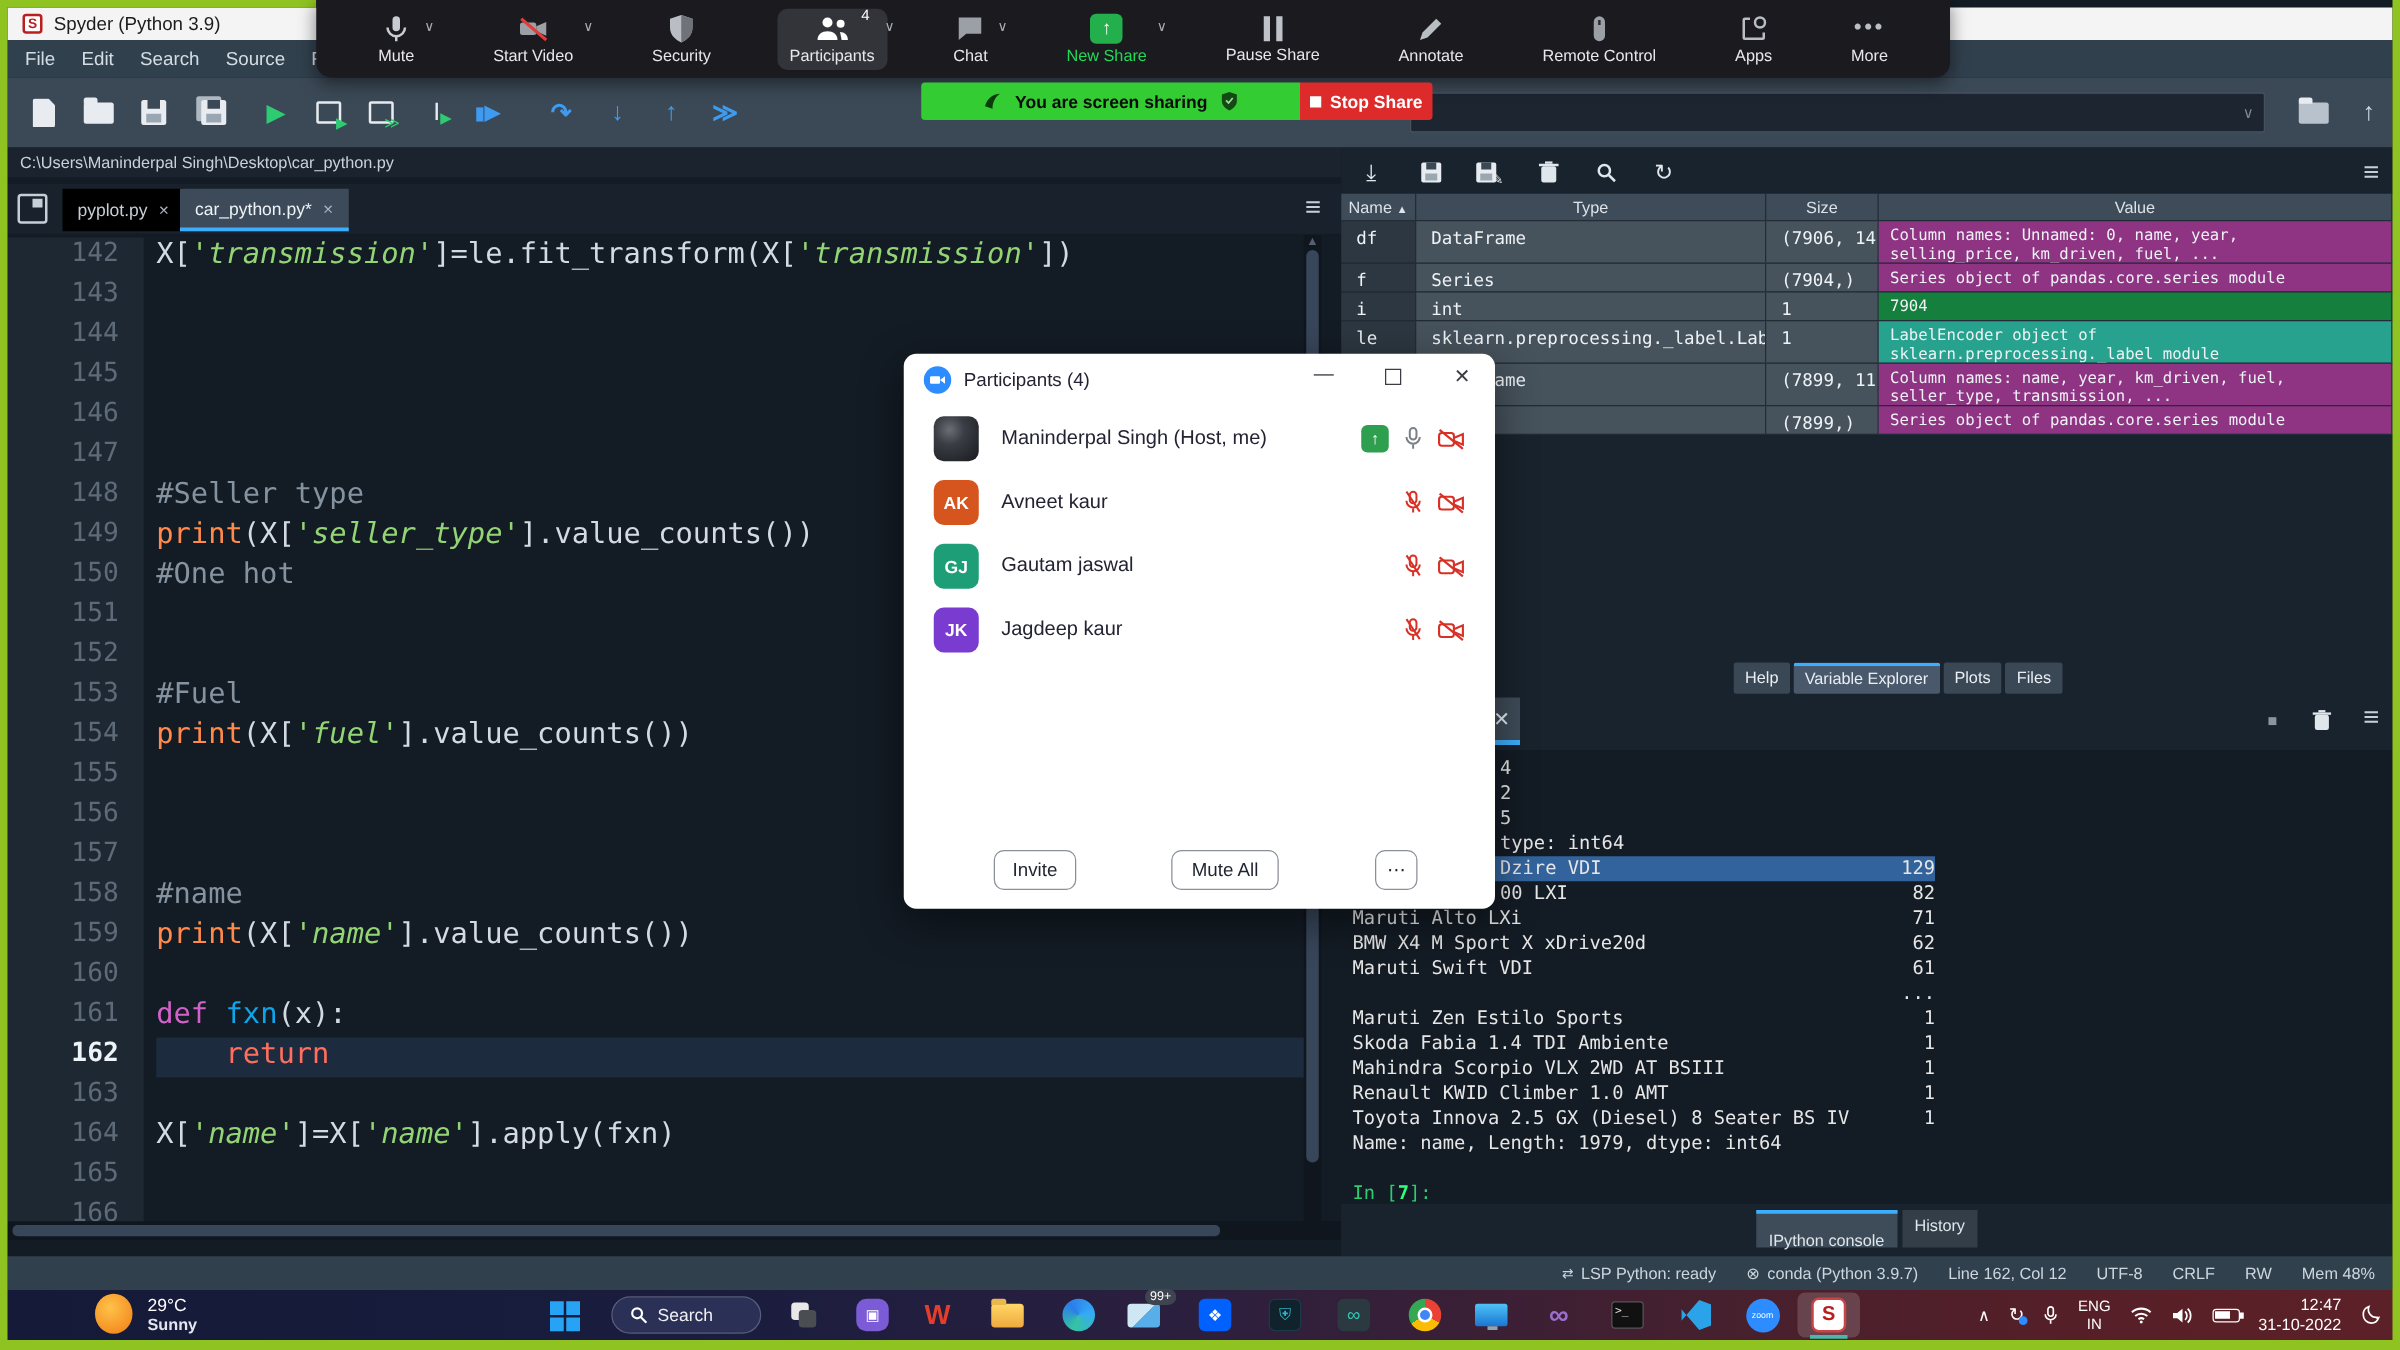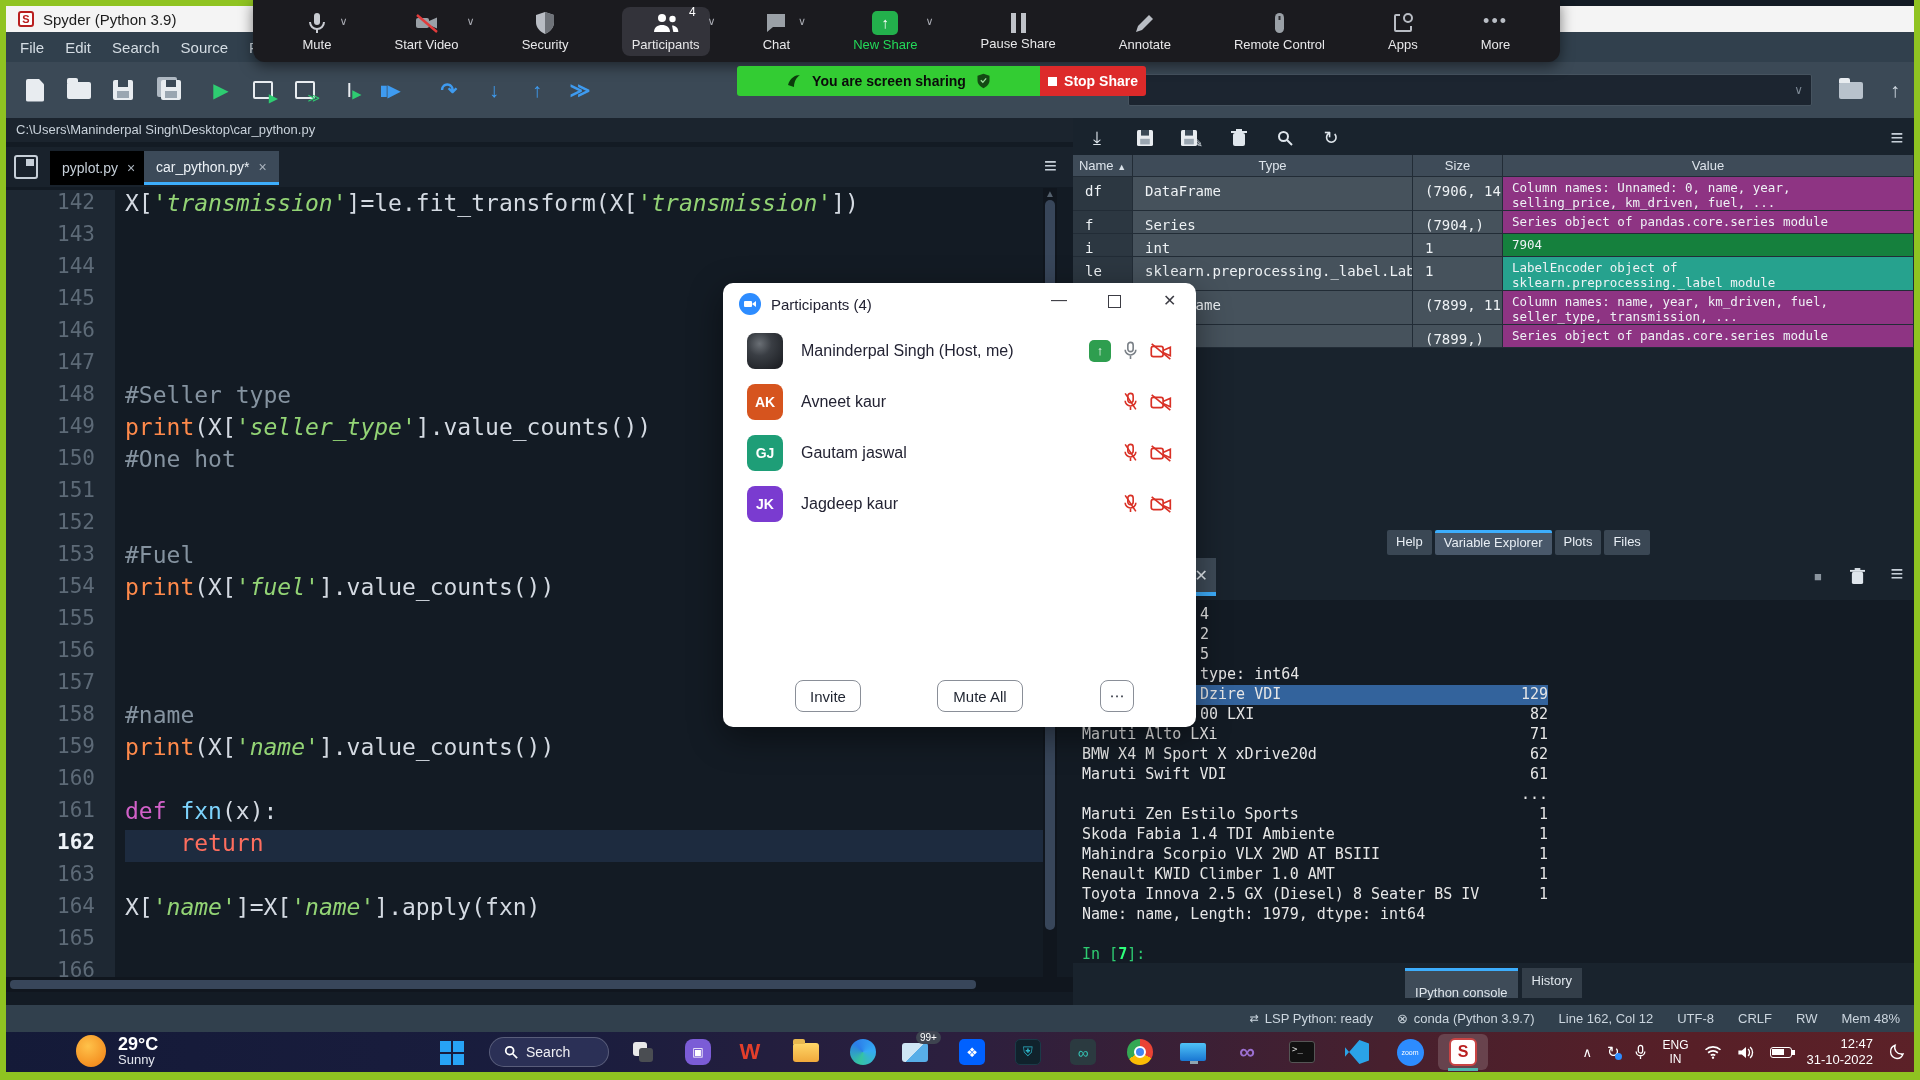--- a/index.html
+++ b/index.html
@@ -60,21 +60,21 @@
              color:#5d6a77; font:21px "DejaVu Sans Mono", monospace; }
   .gut-num.cur { color:#eef3f8; font-weight:bold; }
   #code-lines { position:absolute; left:119px; top:2px; width:921px; }
   .code-row { height:32px; line-height:32px; white-space:pre;
               font:23px "DejaVu Sans Mono", monospace; color:#d4dae2; }
   .code-row.cur-row { background:#1d2b3f; }
   .tk-str { color:#93d475; font-style:italic; }
   .tk-com { color:#8593a0; }
   .tk-bi  { color:#ff8a4b; }
   .tk-kw  { color:#d261c9; }
-  .tk-fn  { color:#7dd3fc; }
+  .tk-fn  { color:#0ea5e9; }
   .tk-ret { color:#ff6e5e; }
   #v-scroll { position:absolute; left:1037px; top:46px; width:14px; height:789px; background:#10161e; }
   #v-thumb { position:absolute; left:2px; top:12px; width:10px; height:730px; background:#38465a; border-radius:5px; }
   #v-arrow { position:absolute; left:2px; top:0; color:#55616e; font-size:10px; }
   #v-mark { position:absolute; left:2px; top:102px; width:10px; height:5px; background:#e07b39; }
   #h-scroll { position:absolute; left:0; top:835px; width:1067px; height:15px; background:#10161e; }
   #h-thumb { position:absolute; left:4px; top:3px; width:966px; height:9px; background:#38465a; border-radius:4px; }
 
   
   #right-panel { left:1073px; top:118px; width:841px; height:887px; background:#19232d; }
@@ -116,22 +116,22 @@
                 display:flex; align-items:center; justify-content:flex-end; gap:24px;
                 padding-right:14px; color:#ccd6df; font-size:13px; }
   .st-item { display:flex; align-items:center; gap:6px; }
 
   
   #taskbar { left:0; top:1032px; width:1920px; height:40px;
     background:linear-gradient(90deg,#141a38 0%,#1a1d3e 30%,#2c1f3e 50%,#47202e 72%,#571f27 88%,#5c2128 100%); }
   #weather { position:absolute; left:76px; top:3px; display:flex; gap:12px; align-items:center; }
   #sun { width:30px; height:32px; border-radius:50%;
          background:radial-gradient(circle at 40% 35%, #ffc24a, #f07d12); }
-  #weather .wt { color:#fff; font-size:18px; line-height:16px;font-weight:bold; }
-  #weather .wc { color:#e3e6ee; font-size:13px; }
+  #weather .wt { color:#fff; font-size:14px; line-height:16px; }
+  #weather .wc { color:#e3e6ee; font-size:13px;font-weight:bold; }
   #win-logo { position:absolute; left:440px; top:9px; width:24px; height:24px; display:grid;
               grid-template-columns:11px 11px; grid-template-rows:11px 11px; gap:2px; }
   #win-logo div { background:#27a3f5; }
   #search-pill { position:absolute; left:489px; top:5px; width:120px; height:30px; border-radius:16px;
                  background:rgba(48,54,92,.8); border:1px solid rgba(255,255,255,.22);
                  display:flex; align-items:center; gap:8px; padding-left:14px; color:#f0f0f5; font-size:14px; }
   .app { position:absolute; top:5px; width:30px; height:30px; display:flex;
          align-items:center; justify-content:center; font-size:19px; }
   .run-dot { position:absolute; top:37px; width:7px; height:3px; border-radius:2px; background:#c2c6ce; }
   #spyder-active-box { position:absolute; left:1438px; top:2px; width:50px; height:36px;

